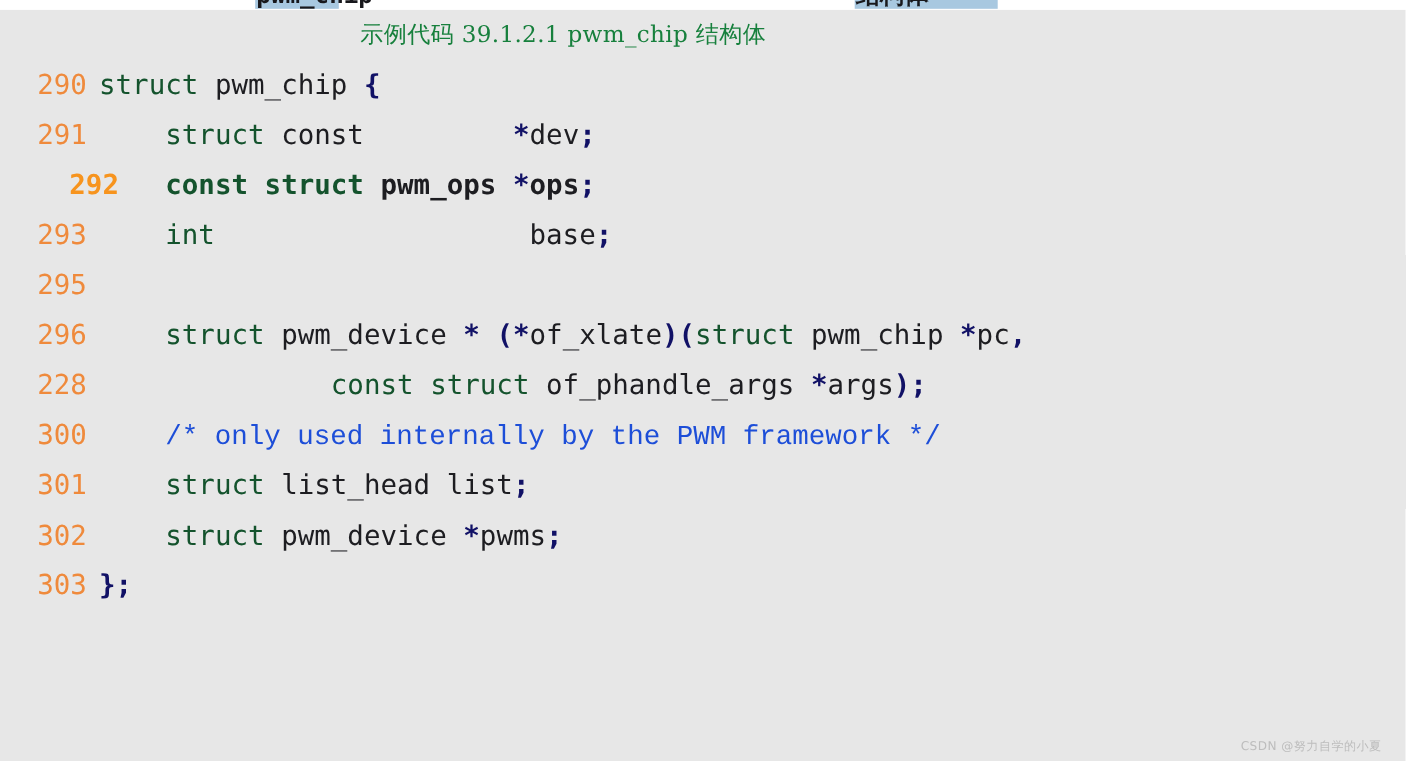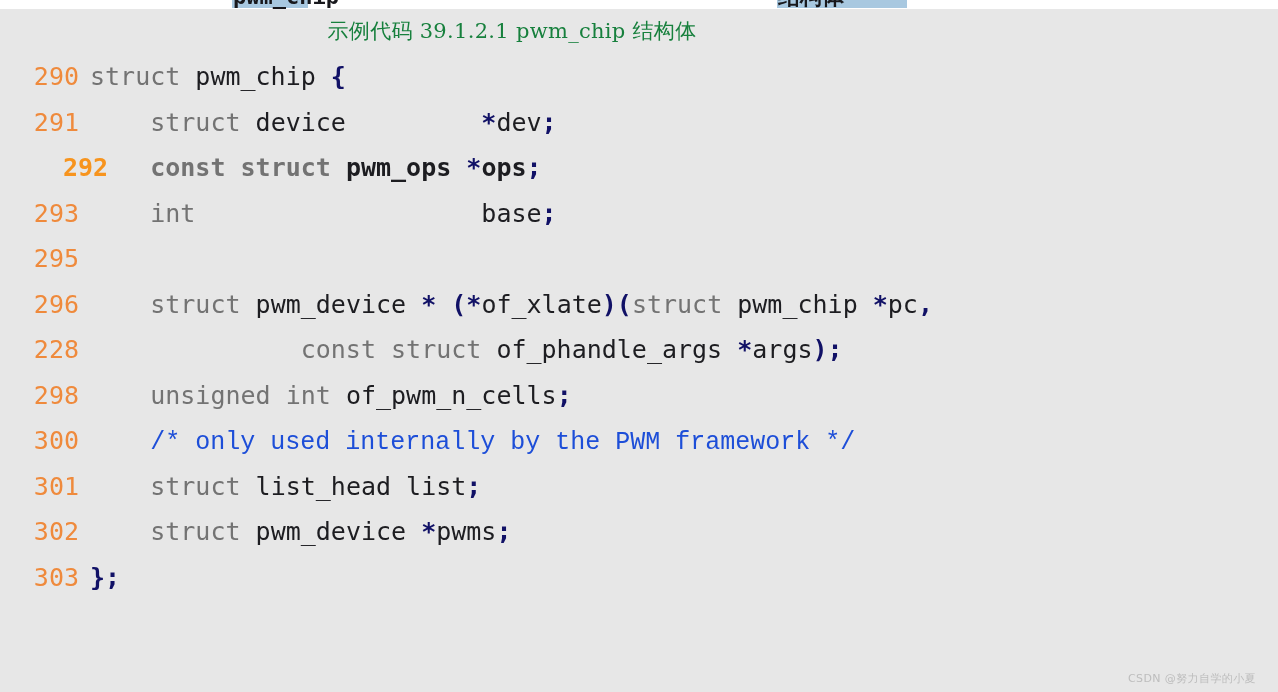--- a/index.html
+++ b/index.html
@@ -90,21 +90,21 @@
     margin-left: 24px;
   }
   .code-line.bold .ln {
     color: #f7941e;
     font-weight: bold;
     padding-left: 39px;
   }
   .code-line.bold .src { font-weight: bold; }
 
   .src { color: #1d1d21; }
-  .kw   { color: #737373; margin-top: 48px; }
+  .kw   { color: #14532d; margin-top: 48px; }
   .pct  { color: #111166; font-weight: bold; }
   .cmt  { color: #1d4ed8; font-family: Liberation Mono, monospace; }
   .id   { color: #1d1d21; }
 
   .watermark {
     position: absolute;
     right: 22px;
     bottom: 6px;
     color: #bdbdbd;
     font-family: "DejaVu Sans", sans-serif;
@@ -126,27 +126,26 @@
       <span class="ghost">结构体</span>
     </div>
   </div>
 
   <div class="code-panel">
 
     <div class="caption">示例代码 39.1.2.1 pwm_chip 结构体</div>
 
     <div class="code-body" id="code-body">
         <div class="code-line"><span class="ln">290</span><span class="src"><span class="kw">struct</span><span class="id"> pwm_chip </span><span class="pct">{</span></span></div>
-        <div class="code-line"><span class="ln">291</span><span class="src"><span class="id">    </span><span class="kw">struct</span><span class="id"> device         </span><span class="pct">*</span><span class="id">dev</span><span class="pct">;</span></span></div>
+        <div class="code-line"><span class="ln">291</span><span class="src"><span class="id">    </span><span class="kw">struct</span><span class="id"> const         </span><span class="pct">*</span><span class="id">dev</span><span class="pct">;</span></span></div>
         <div class="code-line bold"><span class="ln">292</span><span class="src"><span class="id">    </span><span class="kw">const struct</span><span class="id"> pwm_ops </span><span class="pct">*</span><span class="id">ops</span><span class="pct">;</span></span></div>
         <div class="code-line"><span class="ln">293</span><span class="src"><span class="id">    </span><span class="kw">int</span><span class="id">                   base</span><span class="pct">;</span></span></div>
         <div class="code-line"><span class="ln">295</span><span class="src"></span></div>
         <div class="code-line"><span class="ln">296</span><span class="src"><span class="id">    </span><span class="kw">struct</span><span class="id"> pwm_device </span><span class="pct">* (*</span><span class="id">of_xlate</span><span class="pct">)(</span><span class="kw">struct</span><span class="id"> pwm_chip </span><span class="pct">*</span><span class="id">pc</span><span class="pct">,</span></span></div>
         <div class="code-line"><span class="ln">228</span><span class="src"><span class="id">              </span><span class="kw">const struct</span><span class="id"> of_phandle_args </span><span class="pct">*</span><span class="id">args</span><span class="pct">);</span></span></div>
-        <div class="code-line"><span class="ln">298</span><span class="src"><span class="id">    </span><span class="kw">unsigned int</span><span class="id"> of_pwm_n_cells</span><span class="pct">;</span></span></div>
         <div class="code-line"><span class="ln">300</span><span class="src"><span class="id">    </span><span class="cmt">/* only used internally by the PWM framework */</span></span></div>
         <div class="code-line"><span class="ln">301</span><span class="src"><span class="id">    </span><span class="kw">struct</span><span class="id"> list_head list</span><span class="pct">;</span></span></div>
         <div class="code-line"><span class="ln">302</span><span class="src"><span class="id">    </span><span class="kw">struct</span><span class="id"> pwm_device </span><span class="pct">*</span><span class="id">pwms</span><span class="pct">;</span></span></div>
         <div class="code-line"><span class="ln">303</span><span class="src"><span class="pct">};</span></span></div>
       </div>
 
     <div class="watermark">CSDN @努力自学的小夏</div>
 
   </div>
 </div>

